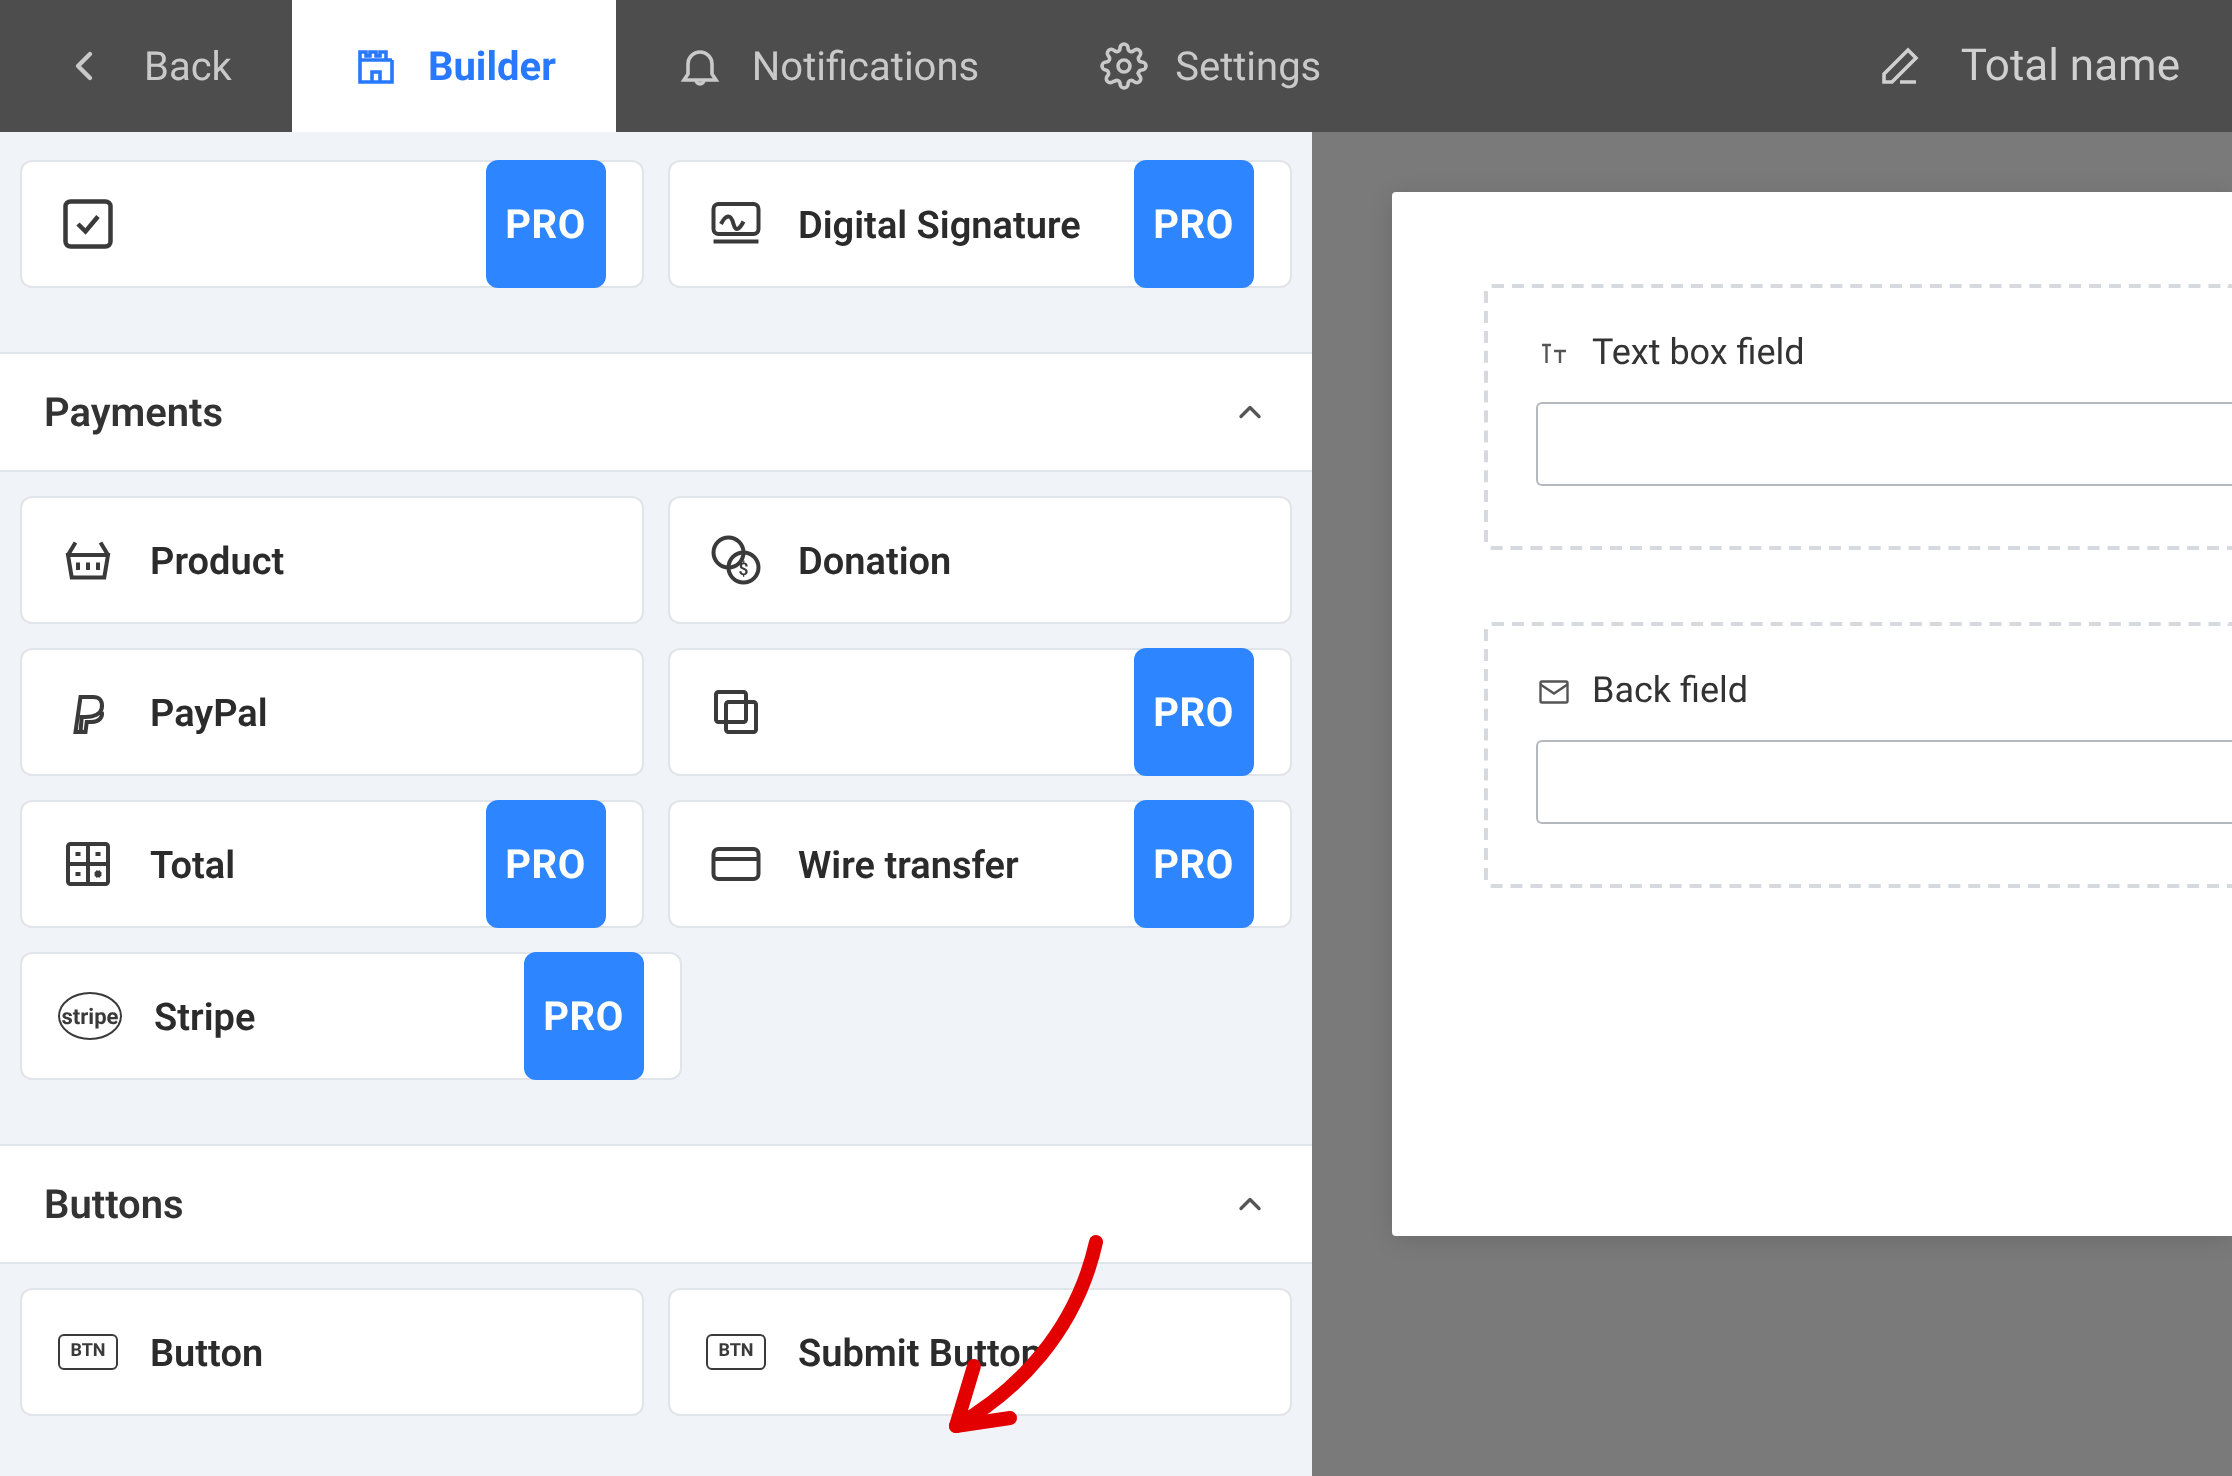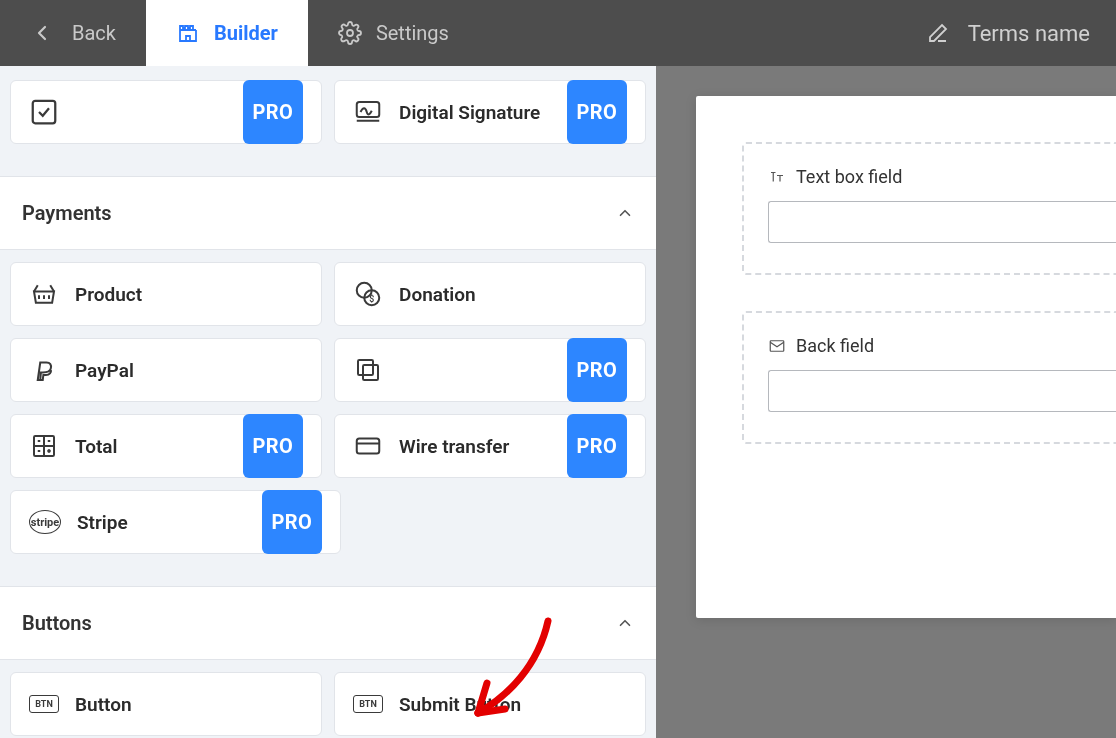--- a/index.html
+++ b/index.html
@@ -35,21 +35,21 @@
     flex:1;background:#fff;border:1px solid var(--border);border-radius:6px;
     display:flex;align-items:center;gap:16px;padding:0 18px;height:64px;
     font-size:19px;font-weight:600;color:var(--grey-text);cursor:grab;
   }
   .field-card .card-icon{width:30px;height:30px;color:#3a3a3a;}
   .field-card .pro{
     margin-left:auto;background:var(--pro-blue);color:#ffffff;font-size:20px;font-weight:700;
     padding:20px 10px;border-radius:6px;letter-spacing:.3px;
   }
   .section-head{
-    background:#fff;padding:0 22px;height:74px;display:flex;align-items:center;justify-content:space-between;
+    background:#fff;padding:0 22px;height:60px;display:flex;align-items:center;justify-content:space-between;
     font-size:20px;font-weight:600;color:#333;border-top:1px solid var(--border);border-bottom:1px solid var(--border);
     cursor:pointer;margin-top:20px;
   }
   .section-head:first-of-type{margin-top:20px;}
   .grid{display:flex;flex-direction:column;gap:12px;padding:12px 0;}
   
   .canvas{
     position:absolute;top:30px;left:40px;right:0;bottom:120px;background:#fff;
     box-shadow:0 2px 12px rgba(0,0,0,.12);border-radius:2px 0 0 2px;
     padding:46px 0 24px 46px;
@@ -80,40 +80,49 @@
 
   <div class="tab active">
     <span class="icon">
       <svg viewBox="0 0 24 24" fill="none" stroke="currentColor" stroke-width="1.8">
           <path d="M4 9V5h3v2h2V5h3v2h2V5h3v4M4 9v11h16V9M4 9h16M10 20v-5h4v5"></path>
         </svg>
     </span>
     <span>Builder</span>
   </div>
 
+  <div class="tab">
+    <span class="icon">
+      <svg viewBox="0 0 24 24" fill="none" stroke="currentColor" stroke-width="1.8">
+          <path d="M18 16v-5a6 6 0 10-12 0v5l-2 3h16l-2-3z"></path>
+          <path d="M10 19a2 2 0 004 0"></path>
+        </svg>
+    </span>
+    <span>Notifications</span>
+  </div>
 
   <div class="tab">
     <span class="icon">
       <svg viewBox="0 0 24 24" fill="none" stroke="currentColor" stroke-width="1.8">
           <circle cx="12" cy="12" r="3"></circle>
           <path d="M19.4 15a1.7 1.7 0 00.34 1.87l.06.06a2 2 0 11-2.83 2.83l-.06-.06a1.7 1.7 0 00-1.87-.34 1.7 1.7 0 00-1 1.56V21a2 2 0 11-4 0v-.09a1.7 1.7 0 00-1-1.56 1.7 1.7 0 00-1.87.34l-.6.06a2 2 0 11-2.83-2.83l.06-.06a1.7 1.7 0 00.34-1.87 1.7 1.7 0 00-1.56-1H3a2 2 0 110-4h.09a1.7 1.7 0 001.56-1 1.7 1.7 0 00-.34-1.87l-.06-.06a2 2 0 112.83-2.83l.06.06a1.7 1.7 0 001.87.34H9a1.7 1.7 0 001-1.56V3a2 2 0 114 0v.09a1.7 1.7 0 001 1.56 1.7 1.7 0 001.87-.34l.06-.06a2 2 0 112.83 2.83l-.06.06a1.7 1.7 0 00-.34 1.87V9a1.7 1.7 0 001.56 1H21a2 2 0 110 4h-.09a1.7 1.7 0 00-1.56 1z"></path>
         </svg>
     </span>
     <span>Settings</span>
   </div>
 
   <div class="spacer"></div>
 
   <div class="formname">
     <span class="icon">
       <svg viewBox="0 0 24 24" fill="none" stroke="currentColor" stroke-width="1.8">
           <path d="M12 20h8M4 20v-4L16 4l4 4L8 20H4z"></path>
         </svg>
     </span>
-    <span>Terms name</span>
+    <span>Total name</span>
   </div>
 </div>
 
 <div class="main">
 
   <div class="left">
 
     <div class="grid" style="padding-top:14px;">
       <div class="field-row">
         <div class="field-card">

